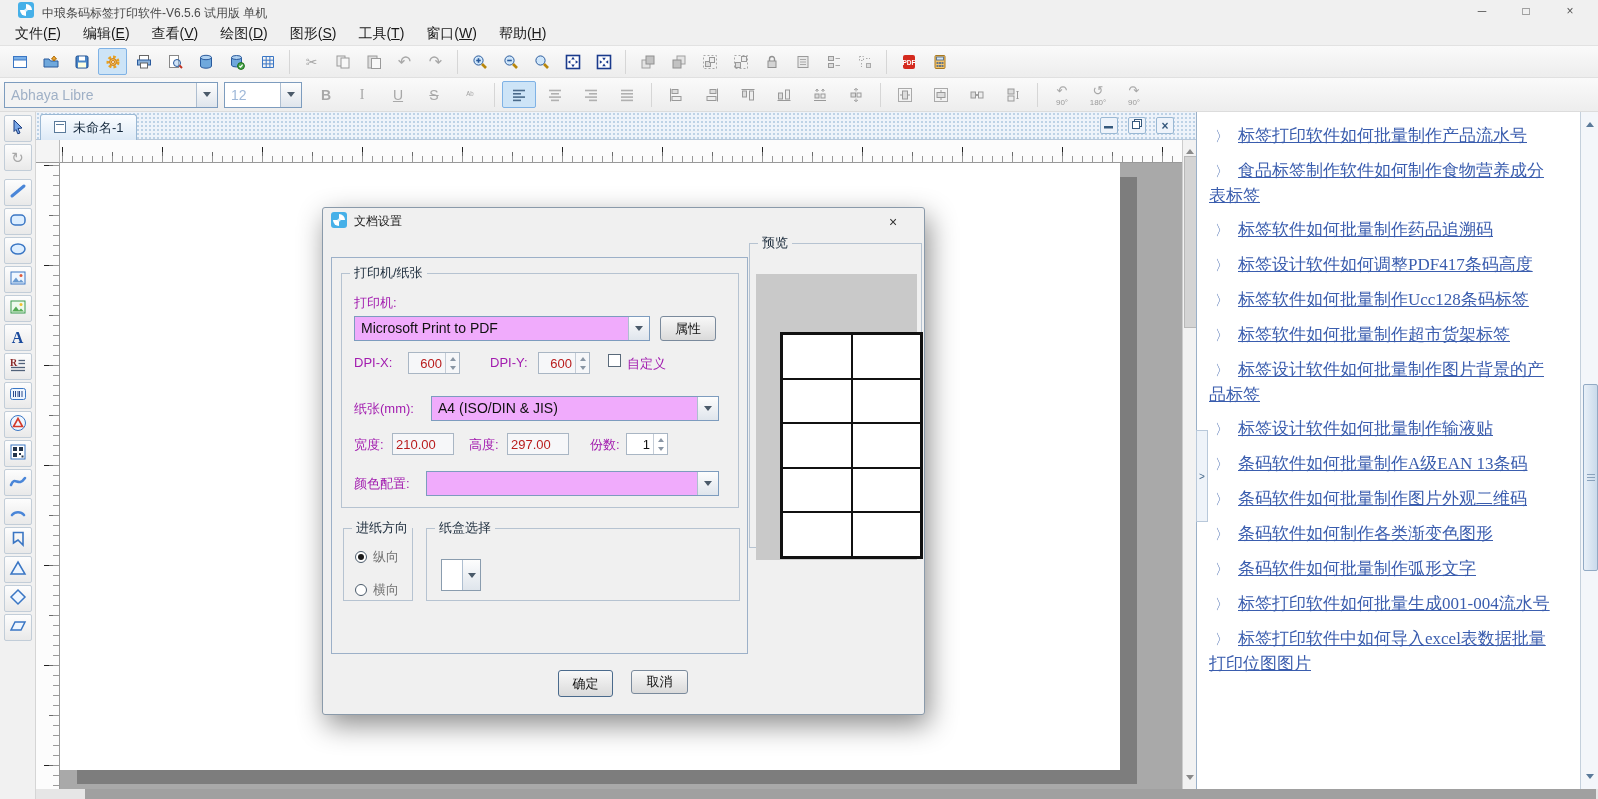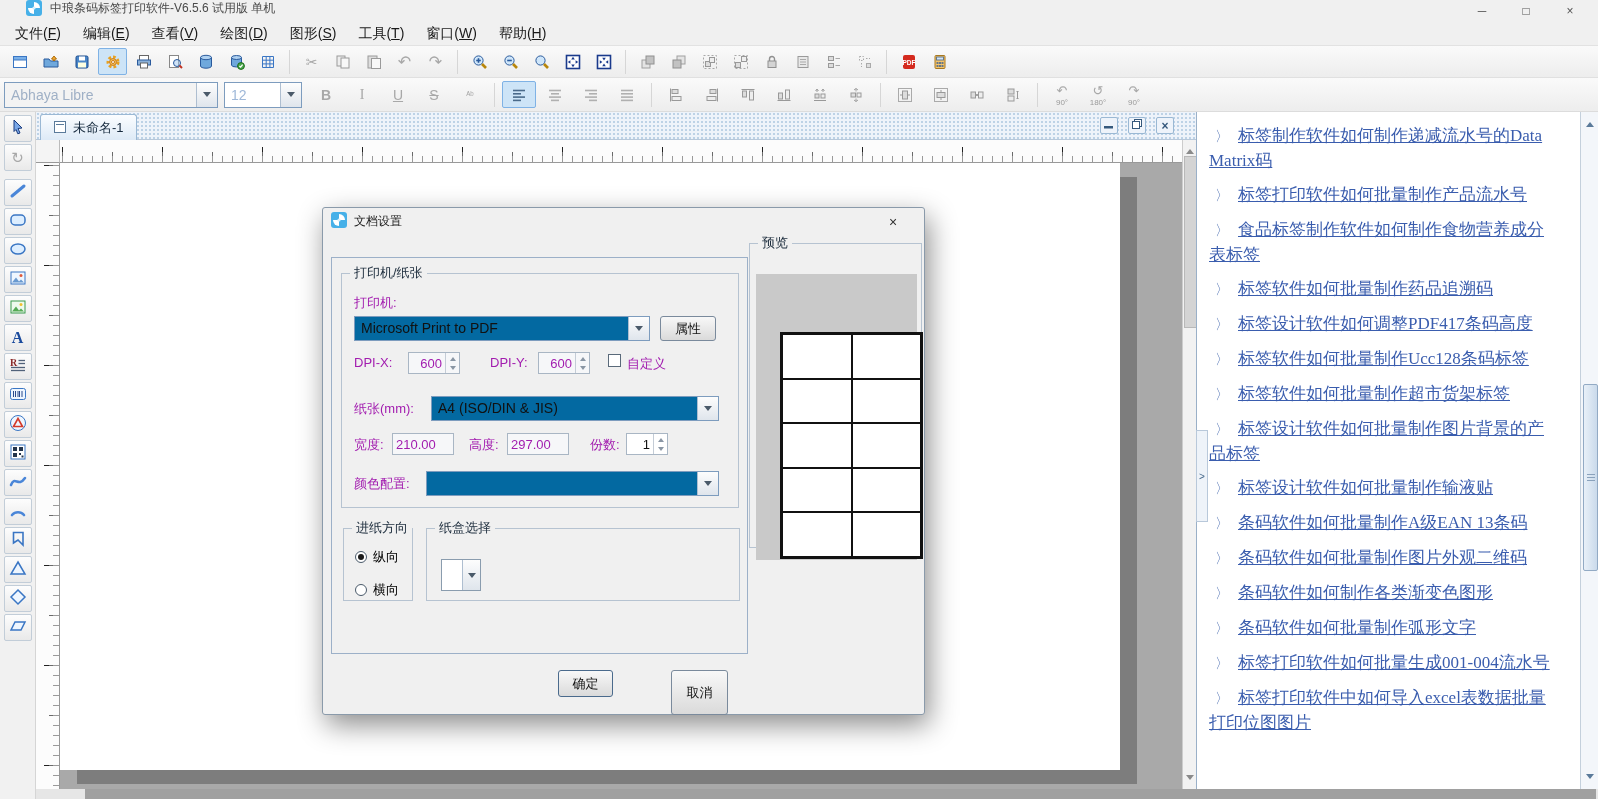--- a/index.html
+++ b/index.html
@@ -1,20 +1,20 @@
 <!DOCTYPE html>
 <html><head>
 <meta charset="utf-8">
 <style>
   html,body{margin:0;padding:0;}
   body{width:1598px;height:799px;overflow:hidden;font-family:"Liberation Sans",sans-serif;background:#f0f0f0;}
   #app{position:relative;width:1598px;height:799px;background:#f0f0f0;}
   .abs{position:absolute;}
   
-  #titlebar{left:0;top:0;width:1598px;height:22px;background:#f0f0f0;display:flex;align-items:flex-start;padding-left:26px;box-sizing:border-box;}
+  #titlebar{left:0;top:0;width:1598px;height:22px;background:#f0f0f0;display:flex;align-items:flex-end;padding-left:18px;box-sizing:border-box;}
   #titlebar .ttl{font-size:12px;color:#4a4a4a;margin-left:8px;}
   #winbtns{position:absolute;right:6px;top:0;display:flex;}
   .wbtn{width:44px;height:22px;display:flex;align-items:center;justify-content:center;font-size:12px;color:#555;}
   
   #menubar{left:0;top:22px;width:1598px;height:24px;display:flex;align-items:center;padding-left:4px;border-bottom:1px solid #e2e2e2;box-sizing:border-box;}
   .mitem{font-size:14px;color:#1a1a1a;padding:2px 11px;}
   .mitem u{text-decoration:underline;}
   
   #tb1{left:0;top:46px;width:1598px;height:32px;background:linear-gradient(#fafafa,#ededed);display:flex;align-items:center;padding-left:4px;box-sizing:border-box;border-bottom:1px solid #e0e0e0;}
   #tb2{left:0;top:78px;width:1598px;height:34px;background:linear-gradient(#fafafa,#ededed);display:flex;align-items:center;padding-left:4px;box-sizing:border-box;border-bottom:1px solid #dcdcdc;}
@@ -80,35 +80,35 @@
   #dlgtitle{position:absolute;left:0;top:0;right:8px;height:27px;display:flex;align-items:center;padding:0 8px;}
   #dlgtitle .ttl{font-size:12px;color:#1a1a1a;margin-left:7px;}
   #dlgclose{margin-left:auto;width:30px;height:20px;display:flex;align-items:center;justify-content:center;font-size:14px;color:#333;background:transparent;border:none;}
   #dtabs{position:absolute;left:3px;top:29px;display:flex;}
   .dtab{height:21px;padding:0 11px;margin-right:2px;display:flex;align-items:center;font-size:13px;color:#2a3a4a;background:linear-gradient(#fafafa,#e6e6e6);border:1px solid #a2acb8;border-bottom:none;border-radius:4px 4px 0 0;box-sizing:border-box;}
   .dtab.active{background:linear-gradient(#ecf5fd,#cfe5f8);border:1px solid #3a7cc0;box-shadow:inset 0 0 0 1px #a6cbec;color:#0a2a4a;height:23px;margin-top:-2px;}
   #tabpage{position:absolute;left:8px;top:49px;width:417px;height:397px;border:1px solid #9cb0c8;background:#f0f0f0;box-sizing:border-box;}
   fieldset{position:absolute;border:1px solid #b6c3d1;margin:0;padding:0;min-width:0;box-sizing:border-box;background:transparent;}
   legend{font-size:13px;color:#1c2c3c;margin-left:8px;padding:0 4px;}
   .dlabel{position:absolute;font-size:13px;color:#a21caf;white-space:nowrap;}
-  .combo{position:absolute;display:flex;height:25px;border:1px solid #7d9cbe;background:#0369a1;box-sizing:border-box;}
+  .combo{position:absolute;display:flex;height:25px;border:1px solid #7d9cbe;background:#f0abfc;box-sizing:border-box;}
   .combo .val{flex:1;font-size:14px;color:#111;padding:3px 6px 0 6px;white-space:nowrap;overflow:hidden;}
   .dfield{position:absolute;display:flex;height:22px;border:1px solid #a9b6c4;background:#f6f7f9;box-sizing:border-box;}
-  .dfield .val{flex:1;font-size:13px;color:#a21caf;text-align:right;padding:3px 3px 0 3px;}
+  .dfield .val{flex:1;font-size:13px;color:#b91c1c;text-align:right;padding:3px 3px 0 3px;}
   .dfield.lite{background:#fff;}
   .dfield.lite .val{color:#111;}
   .spk{width:13px;display:flex;flex-direction:column;border-left:1px solid #c4ccd6;}
   .spk i{flex:1;display:flex;align-items:center;justify-content:center;}
   .spk i b{width:0;height:0;border:3px solid transparent;}
   .spk .up b{border-bottom:4px solid #8a96a4;margin-top:-2px;}
   .spk .dn b{border-top:4px solid #8a96a4;margin-bottom:-2px;}
   .chk{position:absolute;width:13px;height:13px;background:#fff;border:1px solid #5a6a7a;box-sizing:border-box;}
   .radio{width:12px;height:12px;border:1px solid #4a5a6a;border-radius:50%;background:#fff;display:inline-block;vertical-align:-2px;margin-right:6px;box-sizing:border-box;position:relative;}
   .radio.sel:after{content:"";position:absolute;left:2px;top:2px;width:6px;height:6px;border-radius:50%;background:#1a1a1a;}
-  .rlabel{font-size:13px;color:#000000;}
+  .rlabel{font-size:13px;color:#737373;}
   .dbtn{position:absolute;background:linear-gradient(#f8f8f8,#dadada);border:1px solid #7a8a9c;border-radius:3px;font-size:13px;color:#111;font-family:"Liberation Sans",sans-serif;}
   #previewbox{position:absolute;left:6px;top:22px;width:161px;height:286px;background:#c9c9c9;}
   #pgrid{position:absolute;left:24px;top:58px;width:143px;height:227px;background:#fff;border:2px solid #111;box-sizing:border-box;display:grid;grid-template-columns:1fr 1fr;grid-template-rows:repeat(5,1fr);}
   .pcell{border:1px solid #111;display:flex;align-items:center;justify-content:center;font-family:"Liberation Serif",serif;font-size:11px;color:#111;}
   .inforow{position:absolute;font-size:13px;color:#16263a;white-space:nowrap;}
 </style>
 </head>
 <body>
 
 <div id="app">
@@ -777,21 +777,20 @@
     <div class="thumb"></div>
     <span class="sarr" style="bottom:5px;border-top:5px solid #8a8a8a;"></span>
   </div>
 
   <div id="bottombar" class="abs">
     <div class="thumb"></div>
   </div>
 
   <div id="sidebar" class="abs">
 
-      <a class="slink" href="#"><span class="chev">〉</span><span>标签制作软件如何制作递减流水号的Data Matrix码</span></a>
       <a class="slink" href="#"><span class="chev">〉</span><span>标签打印软件如何批量制作产品流水号</span></a>
       <a class="slink" href="#"><span class="chev">〉</span><span>食品标签制作软件如何制作食物营养成分表标签</span></a>
       <a class="slink" href="#"><span class="chev">〉</span><span>标签软件如何批量制作药品追溯码</span></a>
       <a class="slink" href="#"><span class="chev">〉</span><span>标签设计软件如何调整PDF417条码高度</span></a>
       <a class="slink" href="#"><span class="chev">〉</span><span>标签软件如何批量制作Ucc128条码标签</span></a>
       <a class="slink" href="#"><span class="chev">〉</span><span>标签软件如何批量制作超市货架标签</span></a>
       <a class="slink" href="#"><span class="chev">〉</span><span>标签设计软件如何批量制作图片背景的产品标签</span></a>
       <a class="slink" href="#"><span class="chev">〉</span><span>标签设计软件如何批量制作输液贴</span></a>
       <a class="slink" href="#"><span class="chev">〉</span><span>条码软件如何批量制作A级EAN 13条码</span></a>
       <a class="slink" href="#"><span class="chev">〉</span><span>条码软件如何批量制作图片外观二维码</span></a>
@@ -937,16 +936,16 @@
             <div class="pcell"></div>
             <div class="pcell"></div>
             <div class="pcell"></div>
             <div class="pcell"></div>
           </div>
       </div>
     </fieldset>
 
 
     <button class="dbtn" style="left:235px;top:462px;width:55px;height:27px;border-color:#4a6a8c;">确定</button>
-    <button class="dbtn" style="left:308px;top:462px;width:57px;height:45px;margin-left:40px;">取消</button>
+    <button class="dbtn" style="left:308px;top:462px;width:57px;height:24px;">取消</button>
   </div>
 
 </div>
 
 </body></html>

